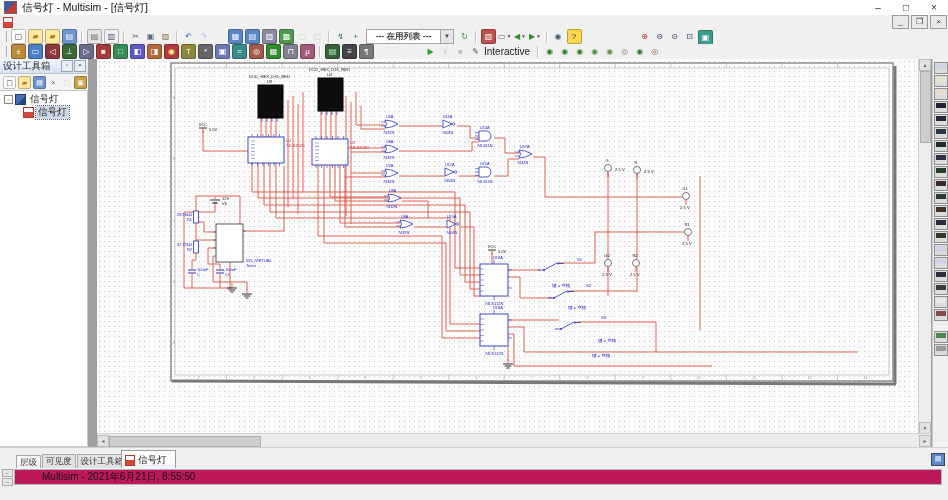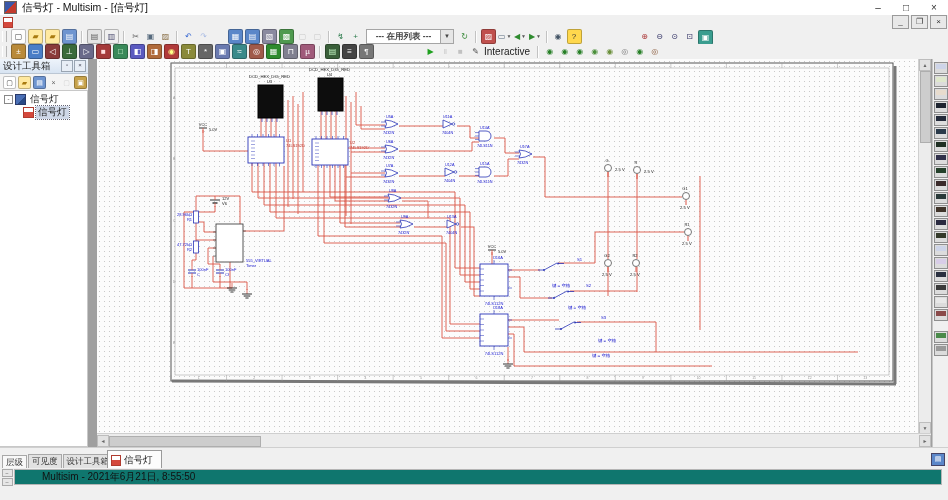--- a/index.html
+++ b/index.html
@@ -50,32 +50,32 @@
     background-image:radial-gradient(circle,#c9c9c9 0.55px,rgba(0,0,0,0) 0.7px);background-size:5px 5px;overflow:hidden;}
   .canvas svg{position:absolute;left:0;top:0;}
   .vscroll{position:absolute;right:1px;top:0;width:12px;height:375px;background:#ececec;border-left:1px solid #cfcfcf;}
   .hscroll{position:absolute;left:9px;bottom:0;height:13px;right:1px;background:#ececec;border-top:1px solid #cfcfcf;}
   .sbtn{position:absolute;background:#e2e2e2;border:1px solid #bdbdbd;color:#666;font-size:5px;text-align:center;}
   .thumb{position:absolute;background:#cdcdcd;border:1px solid #aeaeae;}
   .instruments{position:absolute;right:0;top:0;width:16px;height:388px;background:#f0f0f0;border-left:1px solid #c5c5c5;padding-top:2px;box-sizing:border-box;}
   .instr{width:12px;height:10px;margin:1px auto;background:#dcdcdc;border:1px solid #8f8f8f;position:relative;}
   .instr .scr{position:absolute;left:1px;top:1px;right:1px;height:5px;}
   
-  .tabrow{position:absolute;left:0;top:447px;right:0;height:21px;background:#f0f0f0;border-top:1px solid #cfcfcf;display:flex;align-items:flex-end;}
+  .tabrow{position:absolute;left:0;top:447px;right:0;height:21px;background:#f0f0f0;border-top:1px solid #cfcfcf;display:flex;align-items:flex-end;padding-left:14px;}
   .panel-tabs{display:flex;width:97px;flex:none;padding-left:2px;}
   .ptab{font-size:8.5px;padding:1px 3px;border:1px solid #a8a8a8;border-bottom:none;background:#e2e2e2;margin-right:1px;white-space:nowrap;color:#333;}
   .ptab.active{background:#f8f8f8;position:relative;top:1px;}
   .doctab{display:flex;align-items:center;font-size:9.5px;border:1px solid #9a9a9a;border-bottom:none;background:#fcfcfc;padding:2px 8px 2px 3px;margin-left:8px;height:14px;}
   .tab-spacer{flex:1;}
   .tabrow-icon{width:12px;height:11px;margin:0 3px 3px 0;background:#5b87c9;border:1px solid #446;color:#fff;font-size:7px;line-height:10px;text-align:center;}
   
   .spread{position:absolute;left:0;top:468px;right:0;height:18px;background:#f0f0f0;display:flex;}
   .spread-side{width:14px;flex:none;display:flex;flex-direction:column;align-items:center;padding-top:1px;}
   .sbtn2{width:9px;height:7px;border:1px solid #aaa;background:#e6e6e6;font-size:5px;line-height:6px;text-align:center;color:#555;margin-bottom:1px;}
-  .spread-box{flex:1;margin:1px 6px 1px 0;background:#0f766e;border:1px solid #b5b5b5;display:flex;align-items:center;font-size:10px;color:#111;padding-left:27px;white-space:nowrap;overflow:hidden;}
+  .spread-box{flex:1;margin:1px 6px 1px 0;background:#be185d;border:1px solid #b5b5b5;display:flex;align-items:center;font-size:10px;color:#111;padding-left:27px;white-space:nowrap;overflow:hidden;}
   
   .sheettabs{position:absolute;left:0;top:486px;right:0;height:14px;background:#f0f0f0;display:flex;align-items:flex-start;padding-left:2px;}
   .stab{font-size:9px;padding:1px 7px;border:1px solid #a8a8a8;border-top:none;background:#e4e4e4;margin-right:1px;color:#333;}
   .stab.active{background:#fafafa;}
   .sheettabs .corner-icon{width:11px;height:11px;background:#5b87c9;border:1px solid #446;margin:1px 4px 0 1px;color:#fff;font-size:7px;line-height:10px;text-align:center;}
 </style>
 </head>
 <body>
 
 <div class="window">

